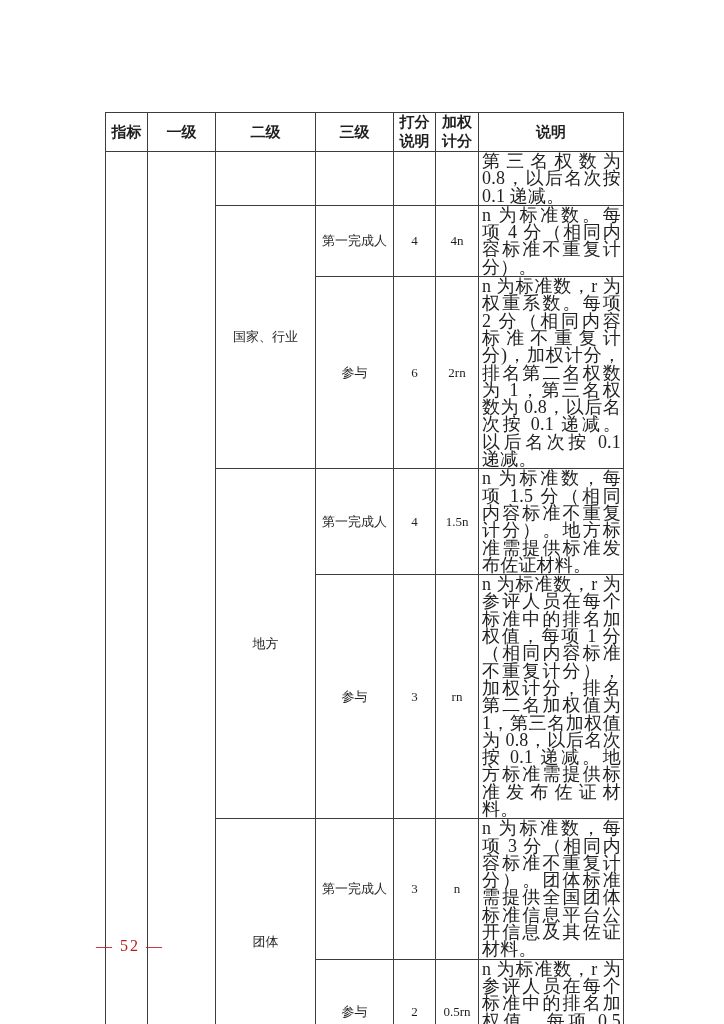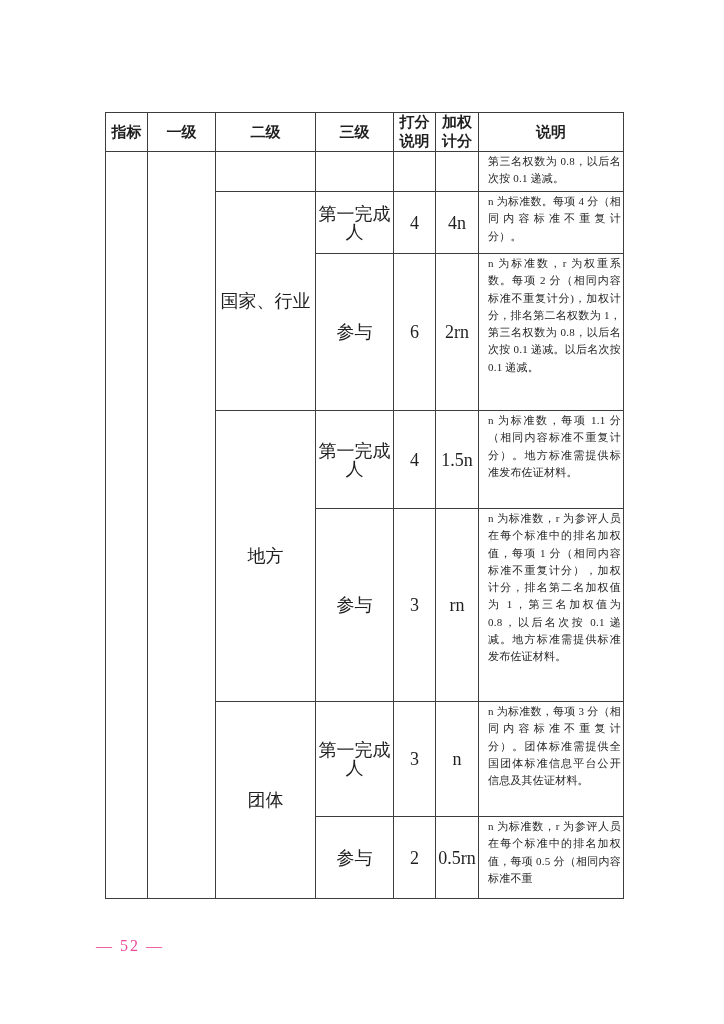--- a/index.html
+++ b/index.html
@@ -28,39 +28,39 @@
   }
   .score-table th {
     font-size: 15px;
     font-weight: bold;
     text-align: center;
     vertical-align: middle;
     line-height: 19px;
     padding: 0;
   }
   td.c {
-    font-size: 18px;
+    font-size: 13px;
     text-align: center;
     vertical-align: middle;
     padding: 0 2px;
     line-height: 18px;
   }
   td.d {
-    font-size: 11px;
+    font-size: 18px;
     text-align: justify;
     vertical-align: top;
-    padding: 1px 2px 0 9px;
+    padding: 1px 2px 0 3px;
     line-height: 17.3px;
     letter-spacing: 0.2px;
   }
   .footer {
     position: absolute;
     left: 96px; top: 937px;
     font-size: 16px;
-    color: #ec4899;
+    color: #b91c1c;
     letter-spacing: 2px;
   }
 </style>
 </head>
 <body>
 
 <div class="page">
 
   <table class="score-table">
     <colgroup>
@@ -104,21 +104,21 @@
         <td class="c">参与</td>
         <td class="c">6</td>
         <td class="c">2rn</td>
         <td class="d">n 为标准数，r 为权重系数。每项 2 分（相同内容标准不重复计分)，加权计分，排名第二名权数为 1，第三名权数为 0.8，以后名次按 0.1 递减。以后名次按 0.1 递减。</td>
       </tr>
       <tr style="height:98px">
         <td class="c" rowspan="2">地方</td>
         <td class="c">第一完成人</td>
         <td class="c">4</td>
         <td class="c">1.5n</td>
-        <td class="d">n 为标准数，每项 1.1 分（相同内容标准不重复计分）。地方标准需提供标准发布佐证材料。</td>
+        <td class="d">n 为标准数，每项 1.5 分（相同内容标准不重复计分）。地方标准需提供标准发布佐证材料。</td>
       </tr>
       <tr style="height:193px">
         <td class="c">参与</td>
         <td class="c">3</td>
         <td class="c">rn</td>
         <td class="d">n 为标准数，r 为参评人员在每个标准中的排名加权值，每项 1 分（相同内容标准不重复计分），加权计分，排名第二名加权值为 1，第三名加权值为 0.8，以后名次按 0.1 递减。地方标准需提供标准发布佐证材料。</td>
       </tr>
       <tr style="height:115px">
         <td class="c" rowspan="2">团体</td>
         <td class="c">第一完成人</td>

